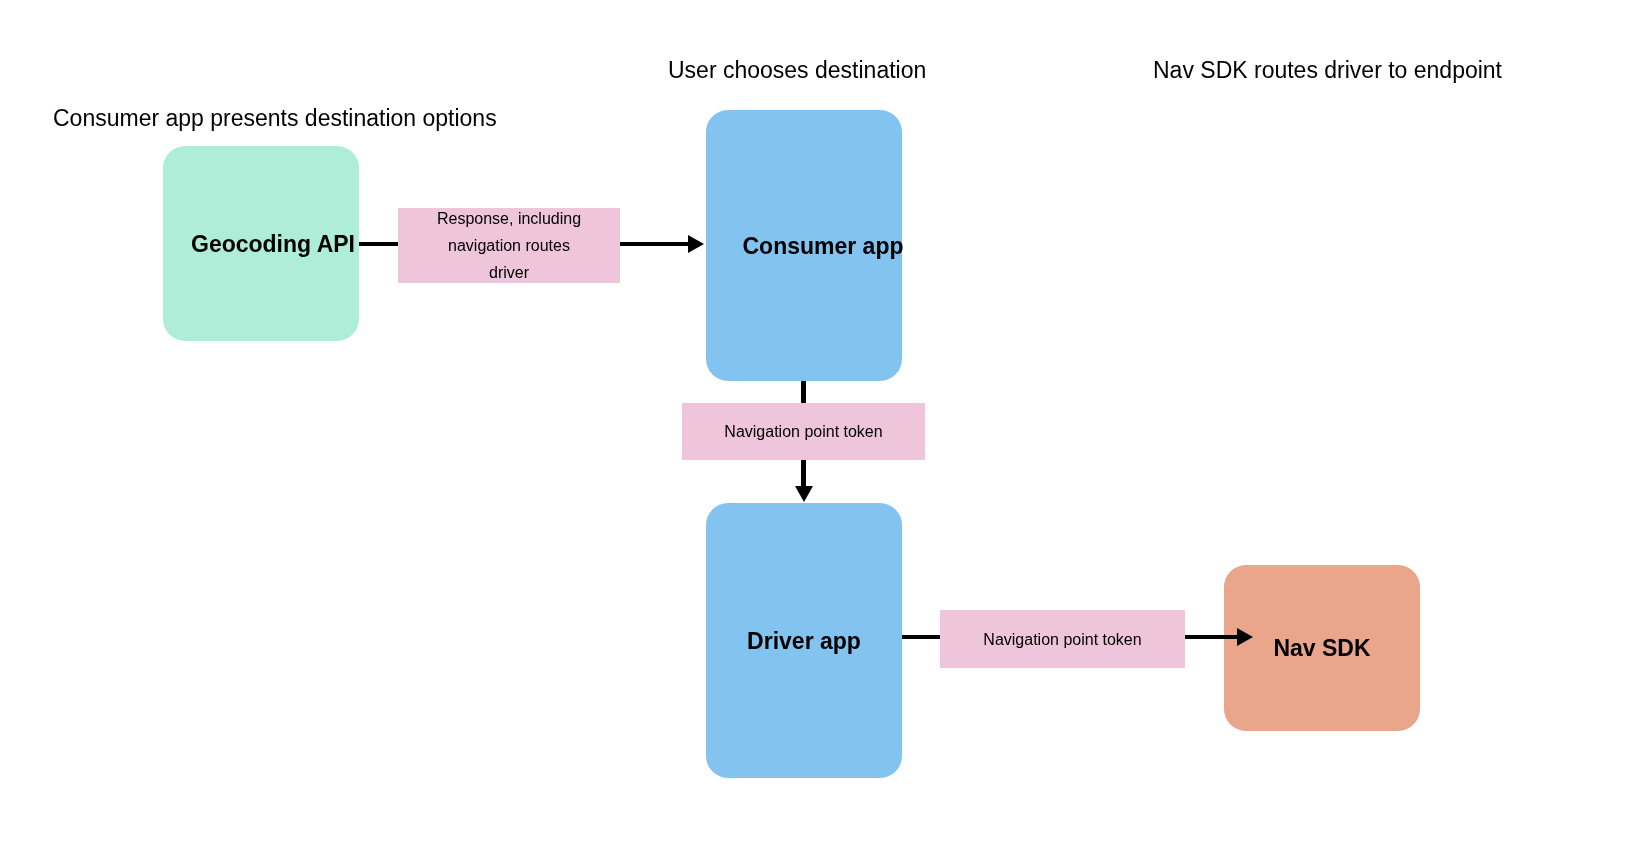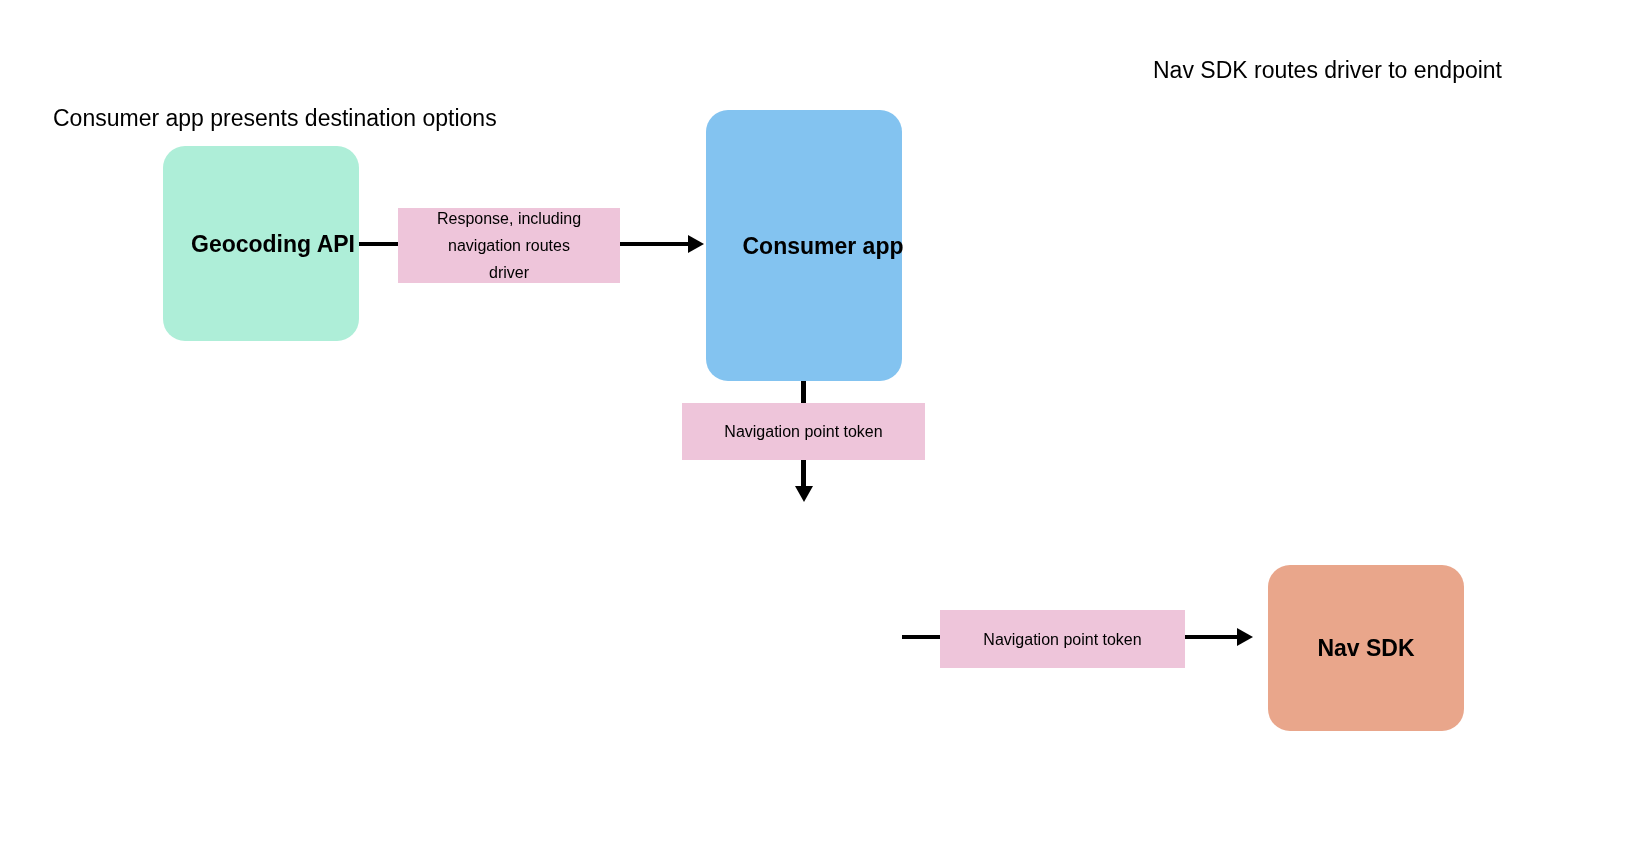--- a/index.html
+++ b/index.html
@@ -77,32 +77,36 @@
     border-right: 9px solid transparent;
     border-top: 16px solid #000000;
   }
 </style>
 </head>
 <body>
 
 <div id="canvas">
 
   <div class="col-header" style="left:53px; top:56px;margin-top:48px;">Consumer app presents destination options</div>
+  <div class="col-header" style="left:668px; top:56px;">User chooses destination</div>
   <div class="col-header" style="left:1153px; top:56px;">Nav SDK routes driver to endpoint</div>
 
   <div class="node" style="left:163px; top:146px; width:196px; height:195px; background:#aeeed8;">
     <span class="node-label" style="transform:translateX(12px);">Geocoding API</span>
   </div>
 
   <div class="node" style="left:706px; top:110px; width:196px; height:271px; background:#83c3f0;padding-left:38px;">
     <span class="node-label">Consumer app</span>
   </div>
 
+  <div class="node" style="left:706px; top:503px; width:196px; height:275px; background:#83c3f0;">
+    <span class="node-label">Driver app</span>
+  </div>
 
-  <div class="node" style="left:1268px; top:565px; width:196px; height:166px; background:#e9a68b;">
+  <div class="node" style="left:1224px; top:565px; width:196px; height:166px; background:#e9a68b;">
     <span class="node-label">Nav SDK</span>
   </div>
 
   <div class="conn" style="left:359px; top:242px; width:40px; height:4px;"></div>
 
   <div class="conn" style="left:620px; top:242px; width:68px; height:4px;"></div>
   <div class="arrowhead-right" style="left:688px; top:235px;"></div>
 
   <div class="edge-label" style="left:398px; top:208px; width:222px; height:75px; background:#eec5da;">
     <div>

